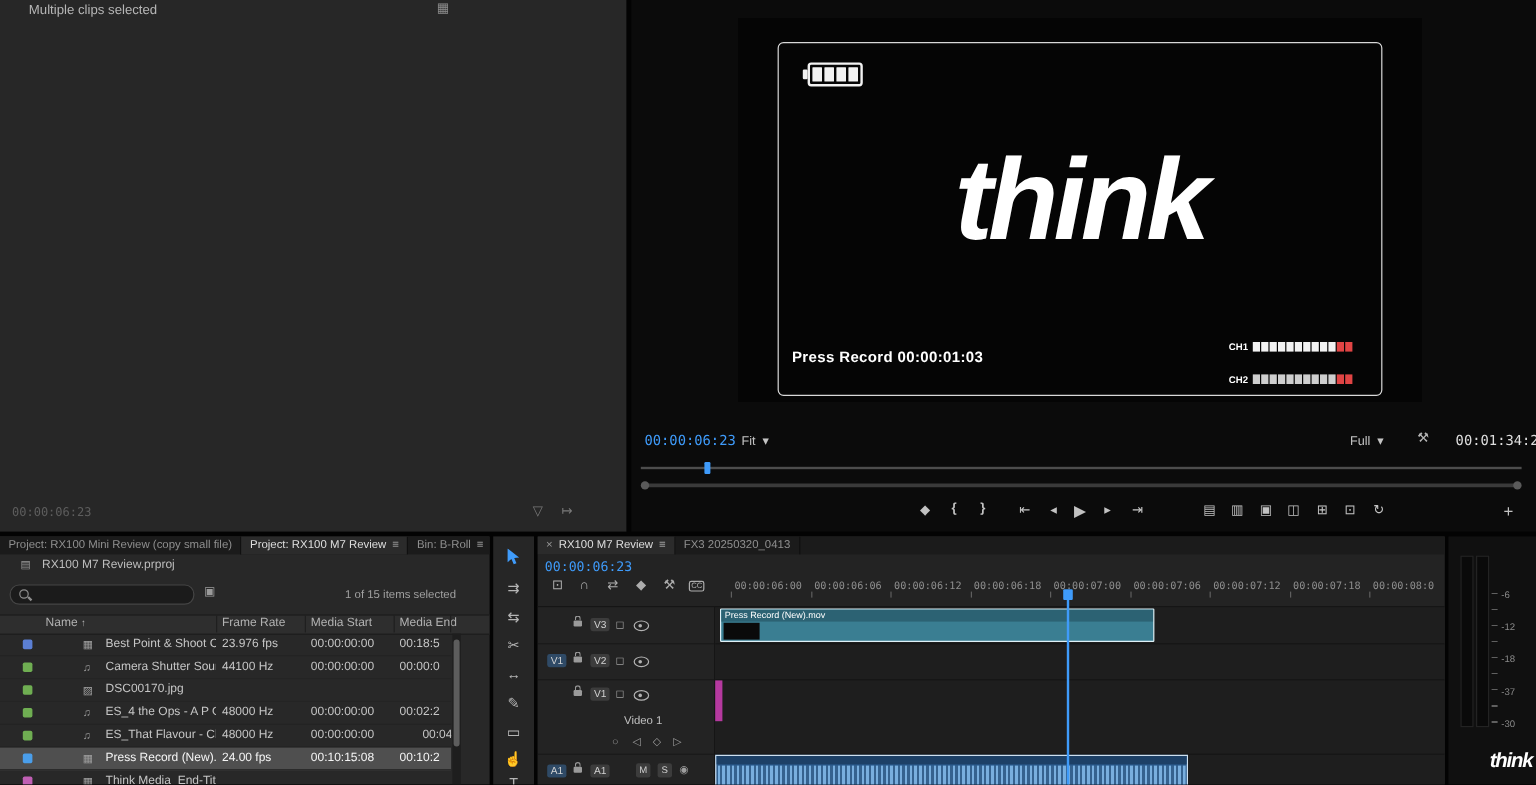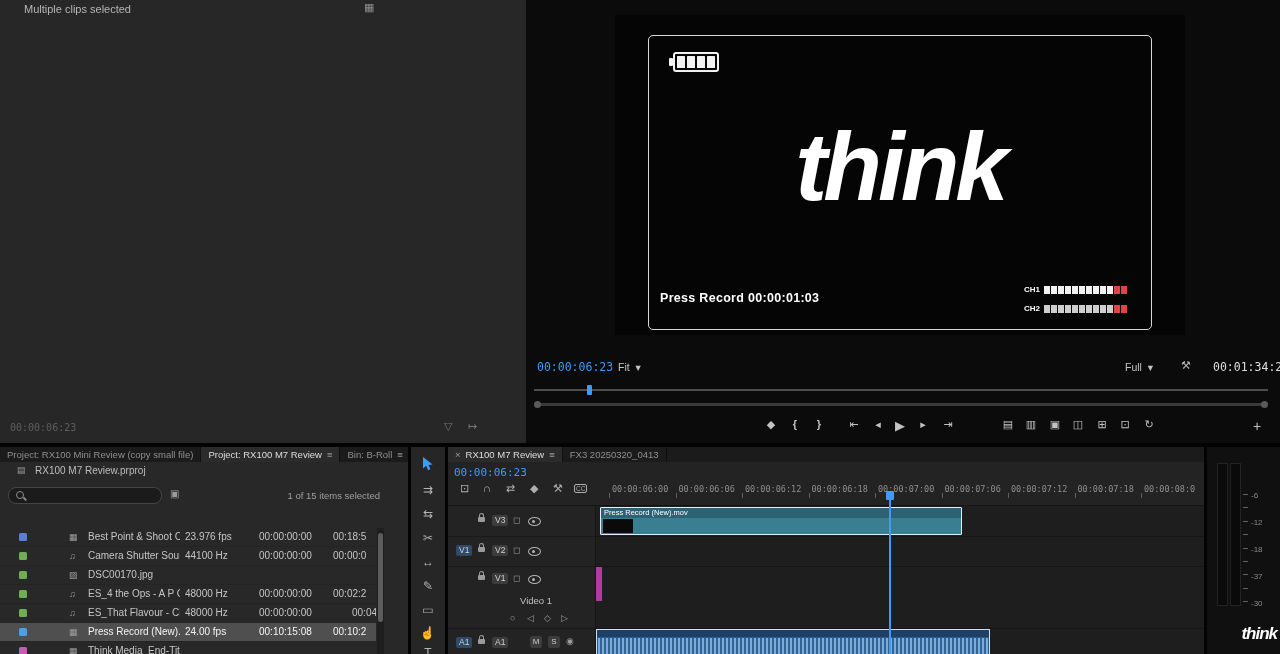--- a/index.html
+++ b/index.html
@@ -45,21 +45,21 @@
   .tool{position:absolute;left:0;width:100%;text-align:center;font-size:12px;color:#b5b5b5;cursor:pointer;}
   .clip-label{height:10px;background:#2c6273;font-size:7.5px;color:#fff;padding-left:3px;line-height:10px;white-space:nowrap;overflow:hidden;}
   .mlabel{position:absolute;left:44px;font-size:8px;color:#8a8a8a;}
   .cc{border:1px solid #adadad;border-radius:2px;font-size:6.5px;padding:0 1px;color:#adadad;}
 </style>
 </head>
 <body>
 
 <div class="app">
 
-  <section class="panel" style="left:0;top:0;width:522px;height:443px;background:#272727;padding-left:12px;">
+  <section class="panel" style="left:0;top:0;width:522px;height:443px;background:#272727;">
     <span class="abs" style="left:24px;top:3px;font-size:11px;color:#b6b6b6;">Multiple clips selected</span>
     <span class="abs icon" style="left:364px;top:2px;color:#8d8d8d;">▦</span>
     <div class="abs" style="left:0;right:0;top:416px;height:27px;">
       <span class="abs mono" style="left:10px;top:6px;color:#5d5d5d;font-size:10px;">00:00:06:23</span>
       <span class="abs icon" style="left:444px;top:5px;color:#787878;">▽</span>
       <span class="abs icon" style="left:468px;top:5px;color:#787878;">↦</span>
     </div>
   </section>
 
   <section class="panel" style="left:526px;top:0;width:754px;height:443px;background:#0b0b0b;">
@@ -71,21 +71,21 @@
           <i class="cellb"></i>
           <i class="cellb"></i>
           <i class="cellb"></i>
       </div>
       <div class="abs" style="left:0;right:0;top:104px;text-align:center;font-size:96px;font-weight:bold;font-style:italic;letter-spacing:-4px;color:#fff;line-height:1;">think</div>
       <div class="abs" style="left:45px;top:276px;font-size:12.5px;font-weight:bold;color:#fff;letter-spacing:.3px;">Press Record 00:00:01:03</div>
       <div class="chrow" style="right:57px;top:265px;">
         <span class="chlabel">CH1</span>
         <span><i class="seg"></i><i class="seg"></i><i class="seg"></i><i class="seg"></i><i class="seg"></i><i class="seg"></i><i class="seg"></i><i class="seg"></i><i class="seg"></i><i class="seg"></i><i class="seg red"></i><i class="seg red"></i></span>
       </div>
-      <div class="chrow" style="right:57px;top:284px;">
+      <div class="chrow" style="right:57px;top:292px;">
         <span class="chlabel">CH2</span>
         <span><i class="seg" style="opacity:.85"></i><i class="seg" style="opacity:.85"></i><i class="seg" style="opacity:.85"></i><i class="seg" style="opacity:.85"></i><i class="seg" style="opacity:.85"></i><i class="seg" style="opacity:.85"></i><i class="seg" style="opacity:.85"></i><i class="seg" style="opacity:.85"></i><i class="seg" style="opacity:.85"></i><i class="seg" style="opacity:.85"></i><i class="seg red"></i><i class="seg red"></i></span>
       </div>
     </div>
 
     <span class="abs mono" style="left:11px;top:360px;font-size:11.5px;color:#3f9bfa;">00:00:06:23</span>
     <span class="abs" style="left:92px;top:361px;font-size:10.5px;color:#c4c4c4;cursor:pointer;"><span>Fit</span>&nbsp;&nbsp;<span>▾</span></span>
     <span class="abs" style="left:599px;top:361px;font-size:10.5px;color:#c4c4c4;cursor:pointer;"><span>Full</span>&nbsp;&nbsp;<span>▾</span></span>
     <span class="abs icon" style="left:655px;top:360px;color:#b6b6b6;">⚒</span>
     <span class="abs mono" style="left:687px;top:360px;font-size:11.5px;color:#dedede;">00:01:34:22</span>
@@ -139,20 +139,30 @@
     <span class="abs icon" style="left:17px;top:19px;font-size:9px;color:#9a9a9a;">▤</span>
     <span class="abs" style="left:35px;top:18px;font-size:10px;color:#bdbdbd;">RX100 M7 Review.prproj</span>
 
     <div class="abs" style="left:8px;top:40px;width:152px;height:15px;background:#1b1b1b;border:1px solid #454545;border-radius:8px;">
       <span class="i-search" style="left:7px;top:3px;"></span>
       <input style="position: absolute; left: 20px; top: 0px; width: 124px; height: 13px; background: transparent; border: none; outline: none; color: rgb(204, 204, 204); font-size: 10px; font-family: &quot;Liberation Sans&quot;, sans-serif;">
     </div>
     <span class="abs icon" style="left:170px;top:42px;color:#9a9a9a;font-size:10px;">▣</span>
     <span class="abs" style="right:28px;top:43px;font-size:9.5px;color:#a0a0a0;">1 of 15 items selected</span>
 
+    <div class="abs" style="left:0;right:0;top:65px;height:15px;background:#2e2e2e;border-top:1px solid #1c1c1c;border-bottom:1px solid #1c1c1c;font-size:10px;color:#b2b2b2;">
+      <span class="abs" style="left:38px;top:1px;"><span>Name</span> <span style="font-size:8px;">↑</span></span>
+      <span class="abs" style="left:185px;top:1px;">Frame Rate</span>
+      <span class="abs" style="left:259px;top:1px;">Media Start</span>
+      <span class="abs" style="left:333px;top:1px;">Media End</span>
+      <i class="abs" style="left:180px;top:0;width:1px;height:14px;background:#1f1f1f;"></i>
+      <i class="abs" style="left:254px;top:0;width:1px;height:14px;background:#1f1f1f;"></i>
+      <i class="abs" style="left:328px;top:0;width:1px;height:14px;background:#1f1f1f;"></i>
+      <i class="abs" style="left:375px;top:0;width:1px;height:14px;background:#1f1f1f;"></i>
+    </div>
 
     <div class="abs" style="left:0;top:81px;width:376px;bottom:0;overflow:hidden;">
       <div class="p-row">
         <i class="chip" style="background: rgb(91, 127, 212);"></i>
         <span class="ricon">▦</span>
         <span class="cell" style="left:88px;width:92px;">Best Point &amp; Shoot Cam</span>
         <span class="cell" style="left:185px;width:64px;">23.976 fps</span>
         <span class="cell" style="left:259px;width:64px;">00:00:00:00</span>
         <span class="cell" style="left:333px;width:43px;">00:18:5</span>
       </div>

